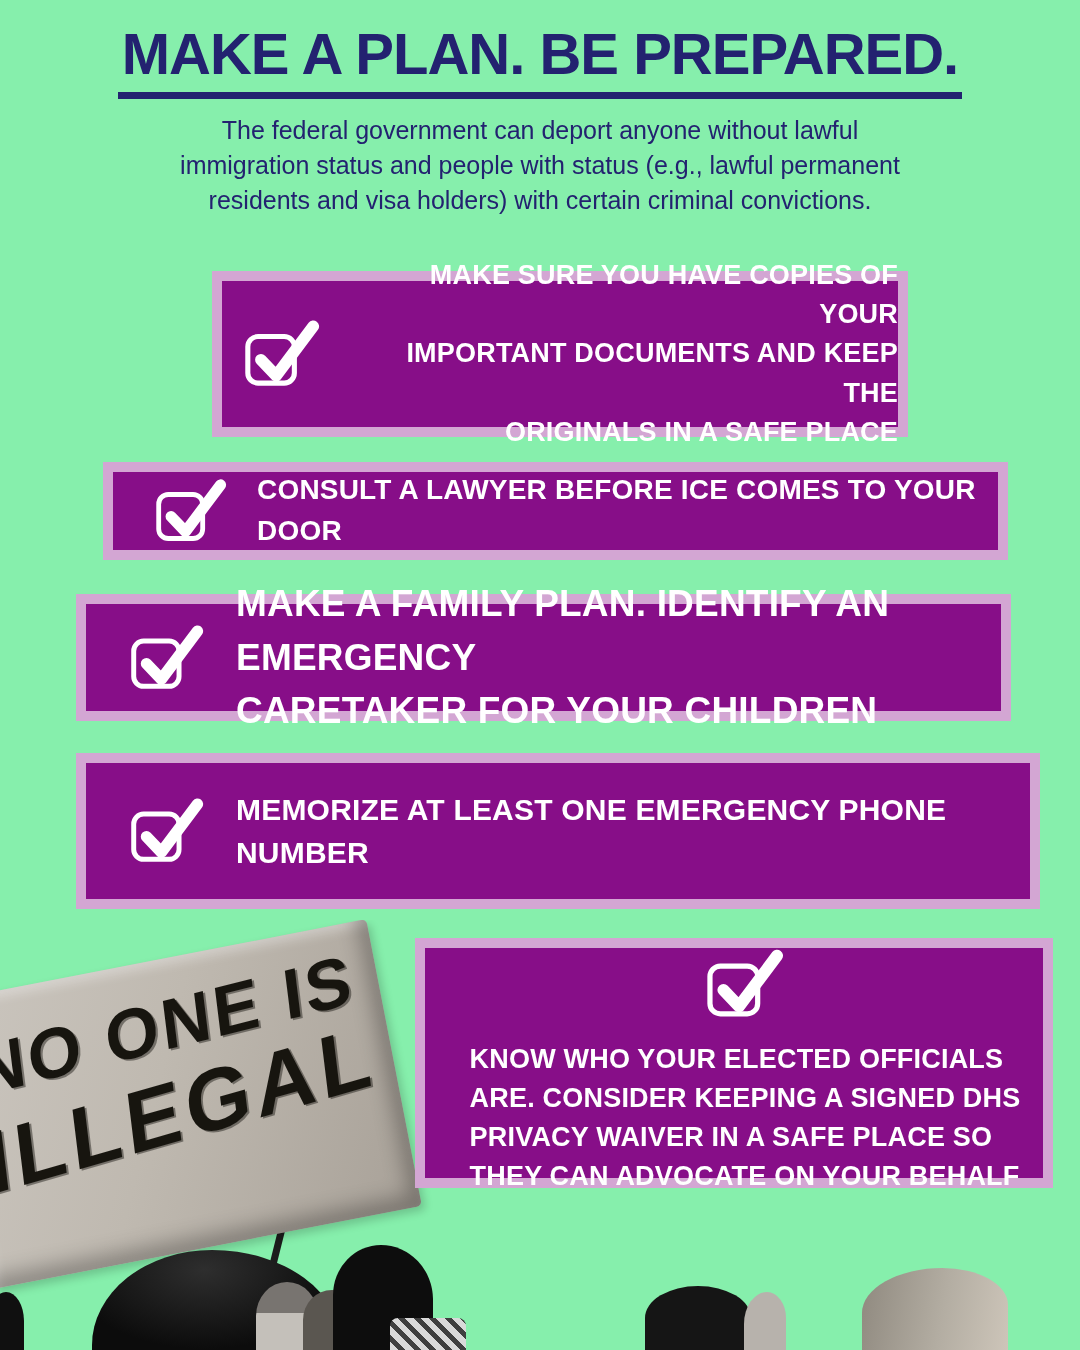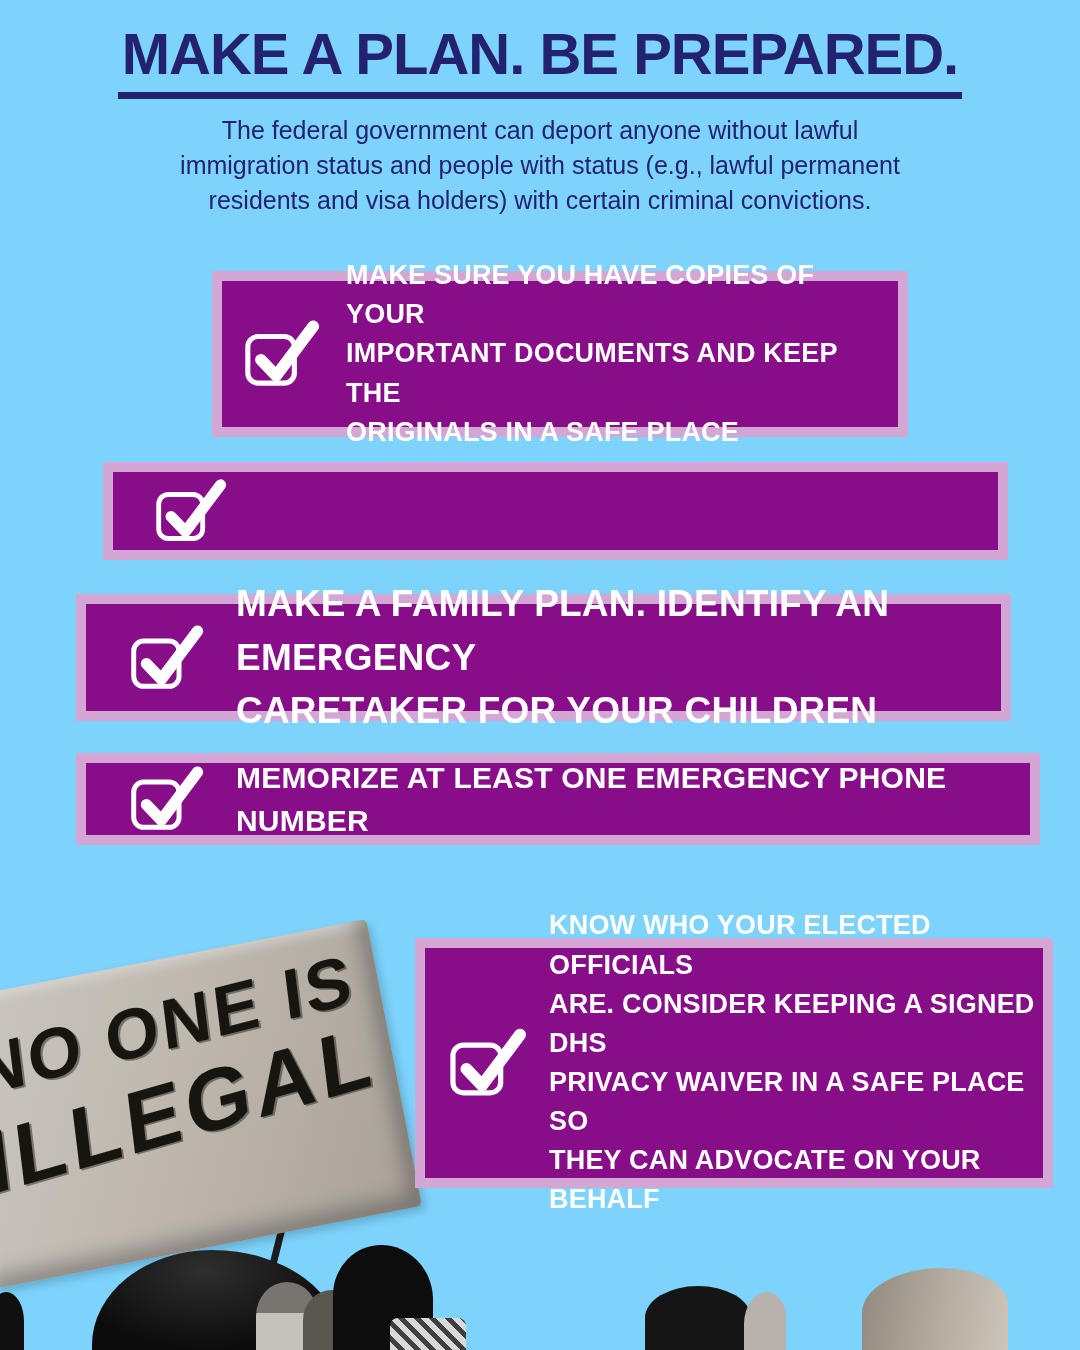--- a/index.html
+++ b/index.html
@@ -1,17 +1,17 @@
 <!DOCTYPE html>
 <html style="--navy: #232270; --purple: #870E88; --pink: #D3A6D3; --white: #FFFFFF;"><head>
 <meta charset="utf-8">
 <style>
   html,body{margin:0;padding:0;background:#ffffff;}
   .poster{
-    position:relative;width:1080px;height:1350px;overflow:hidden;background:#7dd3fc;
+    position:relative;width:1080px;height:1350px;overflow:hidden;background:#86efac;
     font-family:"Liberation Sans", sans-serif;
   }
   
   .header{position:absolute;top:24px;left:0;width:100%;text-align:center;z-index:3;}
   .title{
     display:inline-block;margin:0;
     font-size:58px;font-weight:700;letter-spacing:-1px;line-height:1.05;
     color:var(--navy);border-bottom:7px solid var(--navy);padding:0 4px 7px 4px;
   }
   .subtitle{
@@ -24,34 +24,34 @@
   }
   .box-inner{
     background:var(--purple);width:100%;height:100%;
     display:flex;align-items:center;box-sizing:border-box;
   }
   .check-icon{flex:0 0 auto;display:block;}
   .box-text{
     color:var(--white);font-weight:700;text-transform:uppercase;
     white-space:pre-line;line-height:1.45;letter-spacing:.2px;
   }
-  .b1{left:212px;top:271px;width:696px;height:166px;}
+  .b1{left:212px;top:271px;width:696px;height:166px;text-align:right;}
   .b1 .box-inner{padding-left:20px;gap:24px;}
   .b1 .box-text{font-size:27px;}
   .b2{left:103px;top:462px;width:905px;height:98px;}
   .b2 .box-inner{padding-left:40px;gap:28px;}
   .b2 .box-text{font-size:28px;}
   .b3{left:76px;top:594px;width:935px;height:127px;}
   .b3 .box-inner{padding-left:42px;gap:30px;}
   .b3 .box-text{font-size:37px;}
-  .b4{left:76px;top:753px;width:964px;height:92px;}
+  .b4{left:76px;top:753px;width:964px;height:156px;}
   .b4 .box-inner{padding-left:42px;gap:30px;}
   .b4 .box-text{font-size:30px;}
   .b5{left:415px;top:938px;width:638px;height:250px;}
-  .b5 .box-inner{padding-left:22px;gap:20px;}
+  .b5 .box-inner{padding-left:22px;gap:20px;flex-direction:column;}
   .b5 .box-text{font-size:27px;}
   
   .photo{position:absolute;left:0;top:920px;width:1080px;height:430px;z-index:1;overflow:hidden;}
   .sign{
     position:absolute;left:-38px;top:38px;width:436px;height:292px;
     transform:rotate(-11deg);border-radius:5px;
     background:linear-gradient(115deg,#cbc6bf 0%,#bfb9b0 45%,#a8a198 100%);
     box-shadow:inset -10px -12px 20px rgba(0,0,0,.28),inset 5px 5px 12px rgba(255,255,255,.45),3px 5px 9px rgba(0,0,0,.18);
   }
   .sign-text{width:100%;text-align:center;padding-top:26px;color:#17150f;}
@@ -101,20 +101,21 @@
 ORIGINALS IN A SAFE PLACE</div>
     </div>
   </div>
 
   <div class="check-box b2">
     <div class="box-inner">
       <svg class="check-icon" viewBox="0 0 110 96" width="76" height="66">
         <rect x="8" y="24" width="64" height="64" rx="14" fill="none" stroke="#fff" stroke-width="7"></rect>
         <path d="M26 56 L47 78 L98 10" fill="none" stroke="#fff" stroke-width="16" stroke-linecap="round" stroke-linejoin="round"></path>
       </svg>
+      <div class="box-text">CONSULT A LAWYER BEFORE ICE COMES TO YOUR DOOR</div>
     </div>
   </div>
 
   <div class="check-box b3">
     <div class="box-inner">
       <svg class="check-icon" viewBox="0 0 110 96" width="78" height="68">
         <rect x="8" y="24" width="64" height="64" rx="14" fill="none" stroke="#fff" stroke-width="7"></rect>
         <path d="M26 56 L47 78 L98 10" fill="none" stroke="#fff" stroke-width="16" stroke-linecap="round" stroke-linejoin="round"></path>
       </svg>
       <div class="box-text">MAKE A FAMILY PLAN. IDENTIFY AN EMERGENCY

